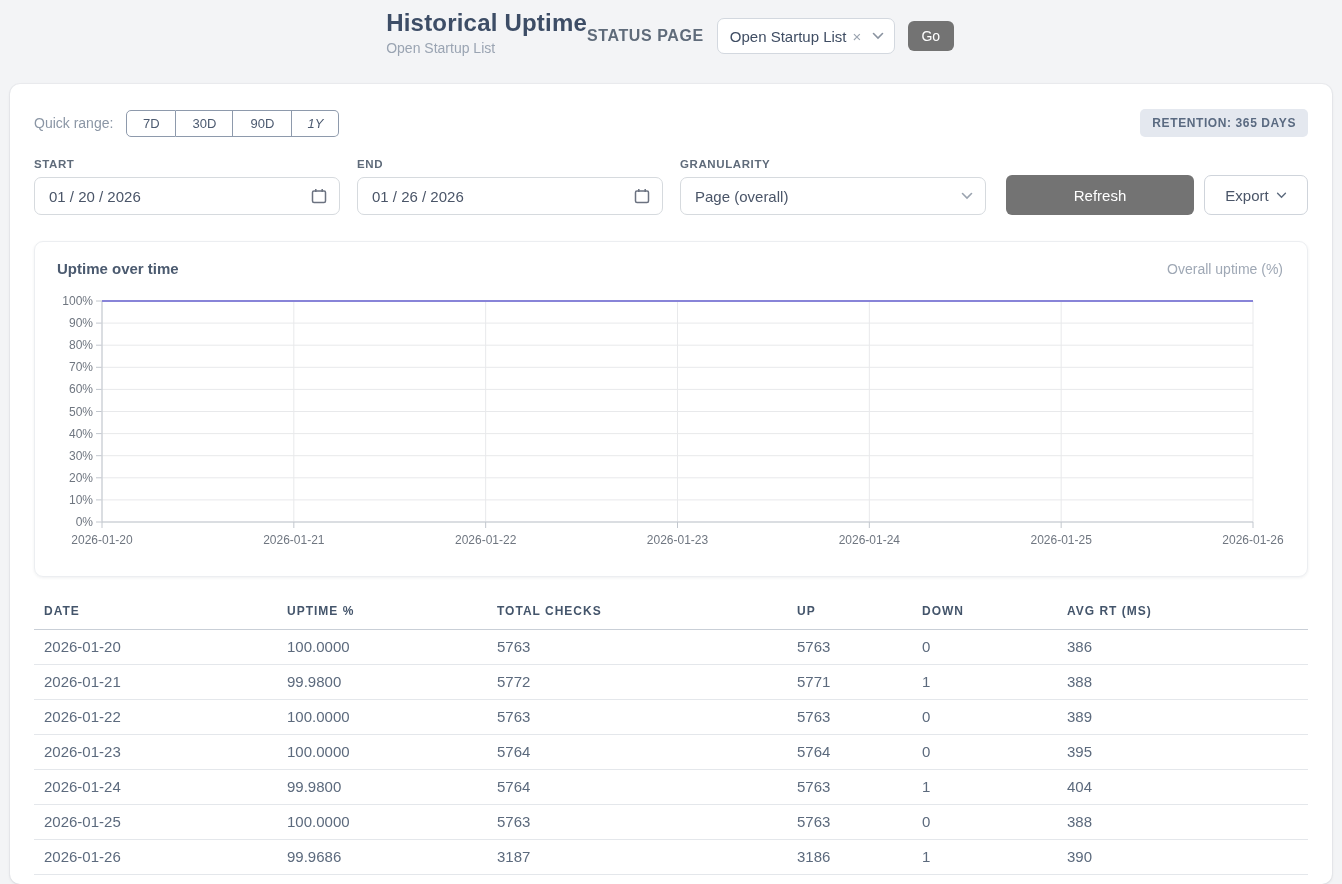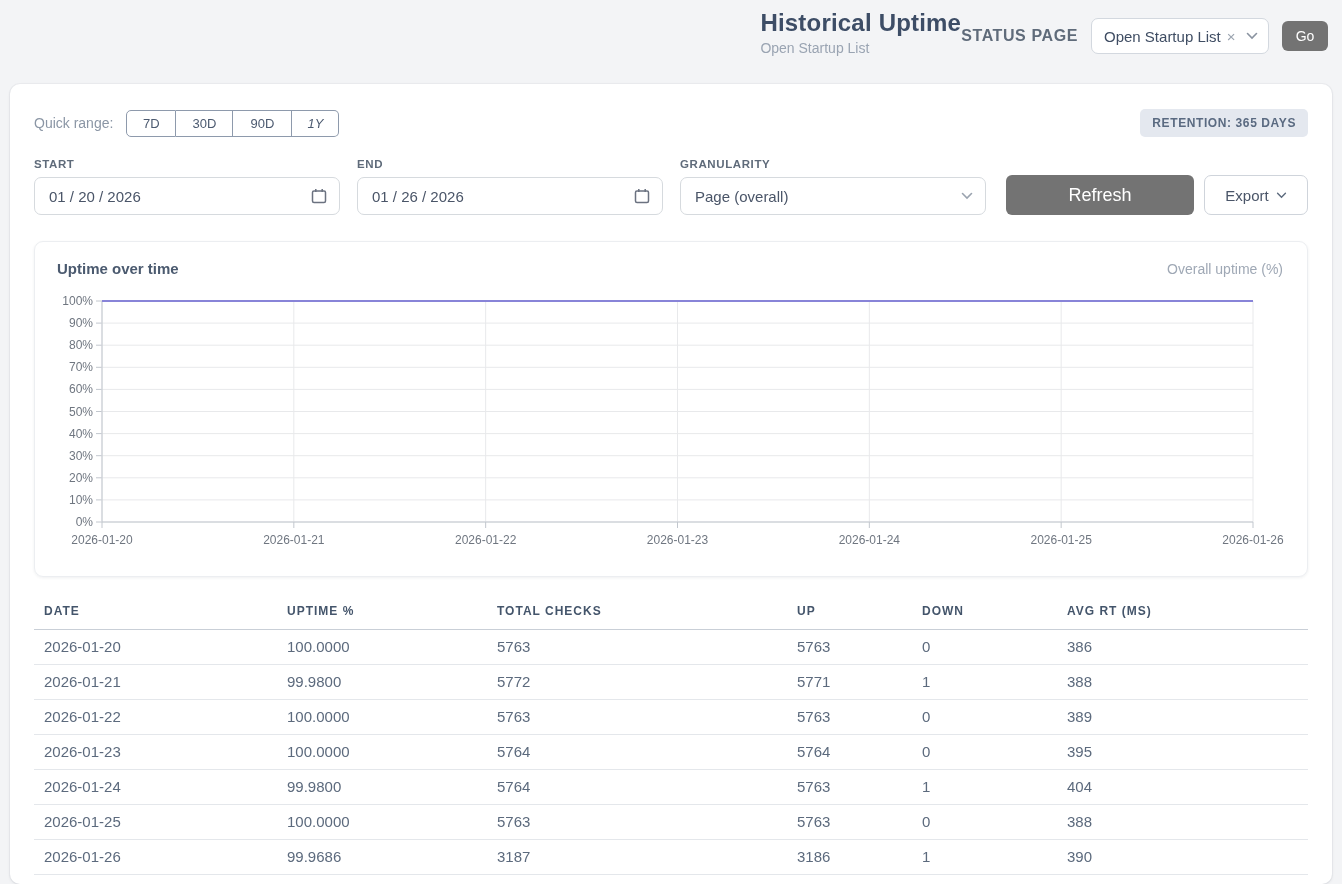--- a/index.html
+++ b/index.html
@@ -4,21 +4,21 @@
 <style>
   * { box-sizing: border-box; margin: 0; padding: 0; }
   html,body { width:1342px; height:884px; overflow:hidden; }
   body {
     font-family: "Liberation Sans", sans-serif;
     background: #f3f4f6;
     color: #3d4d66;
   }
   
   .topbar {
-    display:flex; justify-content:flex-end; align-items:flex-start;
+    display:flex; justify-content:center; align-items:flex-start;
     padding: 9px 14px 0 12px; height: 72px;
   }
   .page-title { font-size: 24px; font-weight: bold; color:#3d4d66; letter-spacing:.2px; }
   .page-subtitle { font-size: 14px; color:#9aa4b2; margin-top: 3px; }
   .topbar-right { display:flex; align-items:center; gap:13px; margin-top:9px; }
   .sp-label { font-size: 16px; font-weight:bold; color:#5f6b7a; letter-spacing:.6px; }
   .sp-select {
     display:flex; align-items:center; gap:6px;
     width:178px; height:36px; padding:0 10px 0 12px;
     background:#fff; border:1px solid #d3d8df; border-radius:7px;
@@ -63,21 +63,21 @@
     display:block; font-size:11.5px; font-weight:bold; color:#5f6b7a;
     letter-spacing:.6px; margin-bottom:7px;
   }
   .input {
     display:flex; align-items:center; height:38px; padding:0 12px 0 14px;
     border:1px solid #d6dade; border-radius:7px; background:#fff;
     font-size:15px; color:#4a5568; cursor:text;
   }
   .input .icon-right { margin-left:auto; }
   .select-box { cursor:pointer; }
-  .refresh-btn { width:188px; height:40px; margin-left:auto; font-size:18px; }
+  .refresh-btn { width:188px; height:40px; margin-left:auto; font-size:15px; }
   .export-btn {
     width:104px; height:40px; margin-left:10px; margin-right:0;
     background:#fff; border:1px solid #cfd4db; border-radius:7px;
     display:flex; align-items:center; justify-content:center; gap:7px;
     font-size:15px; color:#4a5568; font-family:inherit; cursor:pointer;
   }
   
   .chart-card {
     margin-top:26px; height:336px;
     border:1px solid #eceef1; border-radius:9px;

